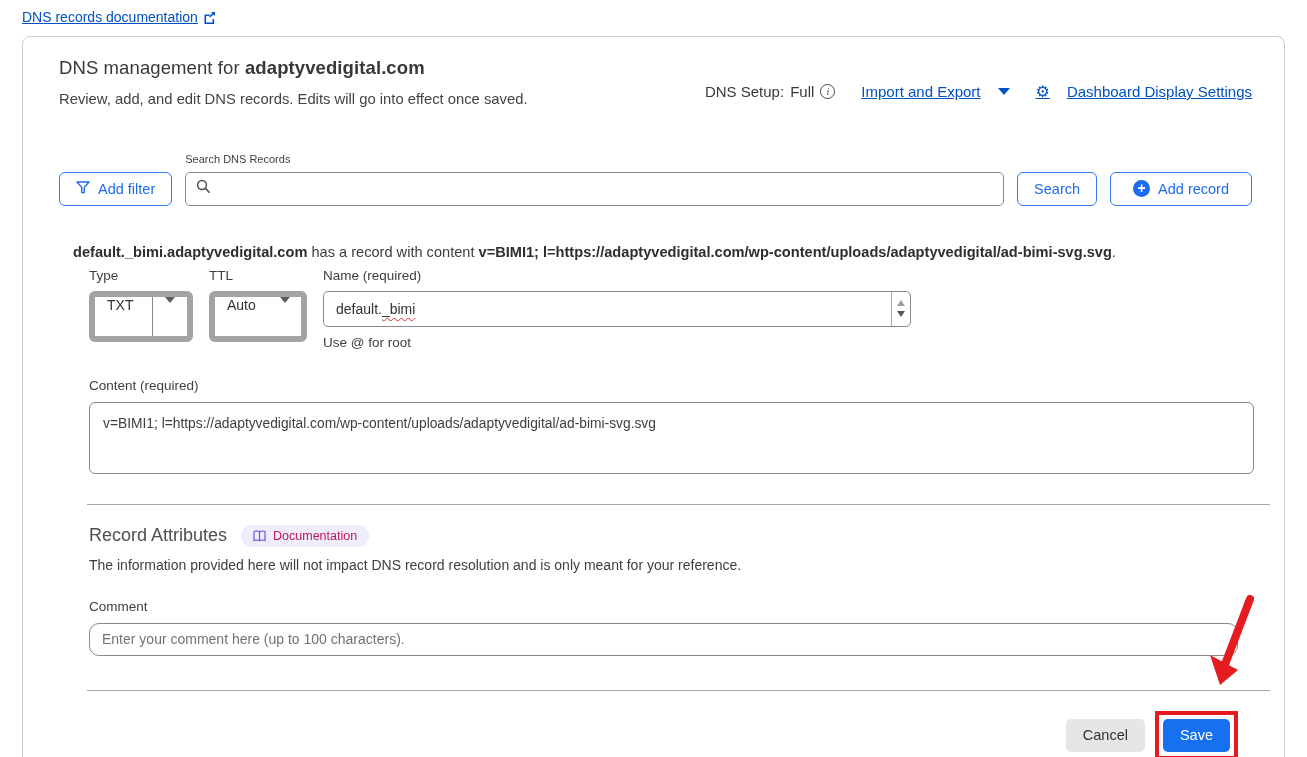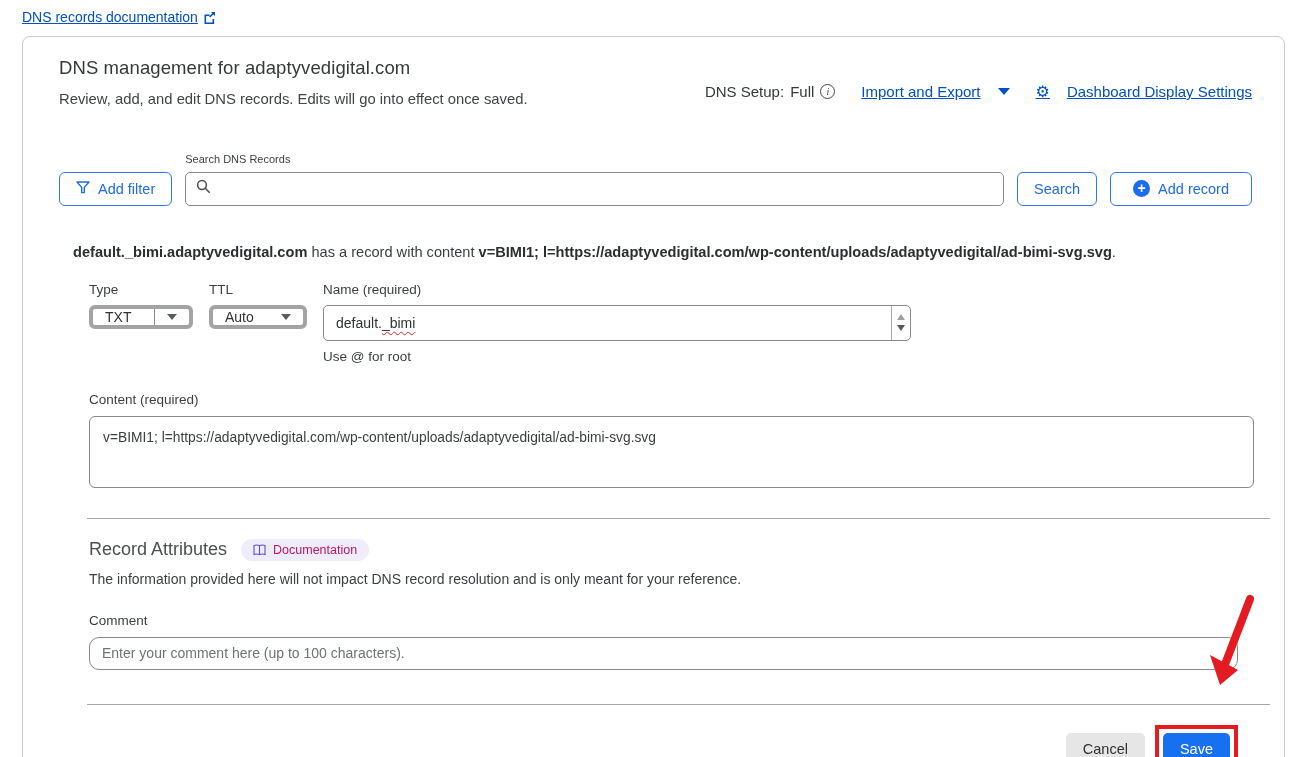--- a/index.html
+++ b/index.html
@@ -22,21 +22,21 @@
     width:1263px; height:740px;
     border:1px solid #c9cbcd; border-radius:8px;
     padding:20px 32px 0 36px;
     background:#fff;
   }
 
   
   .hdr-row { display:flex; justify-content:space-between; }
   .hdr-left { width:470px; }
   .page-title { font-size:18.5px; font-weight:400; color:#36393a; letter-spacing:.1px; }
-  .page-title b { font-weight:400; }
+  .page-title b { font-weight:700; }
   .page-sub { margin-top:9px; font-size:14.8px; color:#404446; line-height:1.55; }
   .hdr-right { display:flex; align-items:flex-start; gap:26px; margin-top:26px; white-space:nowrap; }
   .dns-setup { font-size:15px; color:#36393a; display:flex; align-items:center; gap:6px; }
   .dns-setup .lbl { font-weight:400; }
   .info-icon {
     width:15px; height:15px; border:1.3px solid #45484a; border-radius:50%;
     display:inline-flex; align-items:center; justify-content:center;
     font-size:10px; color:#45484a; font-family:"Liberation Serif", serif; font-style:italic;
   }
   .blue-link { color:#0051c3; font-size:15px; display:inline-flex; align-items:center; gap:17px; cursor:pointer;text-decoration:underline; }
@@ -62,26 +62,26 @@
     width:17px; height:17px; border-radius:50%; background:#1b6cf0; color:#fff;
     display:inline-flex; align-items:center; justify-content:center;
     font-size:14px; line-height:1; font-weight:700; padding-bottom:1px;
   }
 
   
   .notice { margin-top:38px; margin-left:14px; font-size:14.6px; color:#3a3d3f; }
   .notice b { color:#2c2f30; }
 
   
-  .form-row { display:flex; gap:16px; margin-top:22px; margin-left:30px; margin-right:0; width:822px; }
+  .form-row { display:flex; gap:16px; margin-top:8px; margin-left:30px; margin-right:0; width:822px; }
   .fcol { display:flex; flex-direction:column; }
   .flabel { font-size:13.5px; color:#3c3f41; margin-bottom:8px; }
   .select-box {
-    border:4px solid #a3a3a3; border-radius:6px; height:24px; background:#fff;
-    display:flex; align-items:center; cursor:pointer; font-size:14px; color:#303233;
+    border:6px solid #a3a3a3; border-radius:6px; height:51px; background:#fff;
+    display:flex; align-items:flex-start; cursor:pointer; font-size:14px; color:#303233;
   }
   .select-box .val { padding:0 12px; flex:1; }
   .select-box .sep { width:1px; align-self:stretch; background:#898989; }
   .select-caret { width:0; height:0; border-left:5.5px solid transparent; border-right:5.5px solid transparent; border-top:6.5px solid #5a5d5f; margin:0 12px; }
   .type-col .select-box { width:104px; }
   .name-col { flex:1; }
   .name-input {
     border:1px solid #898989; border-radius:5px; height:36px; background:#fff;
     display:flex; align-items:center; position:relative; font-size:14px; color:#303233;
   }

